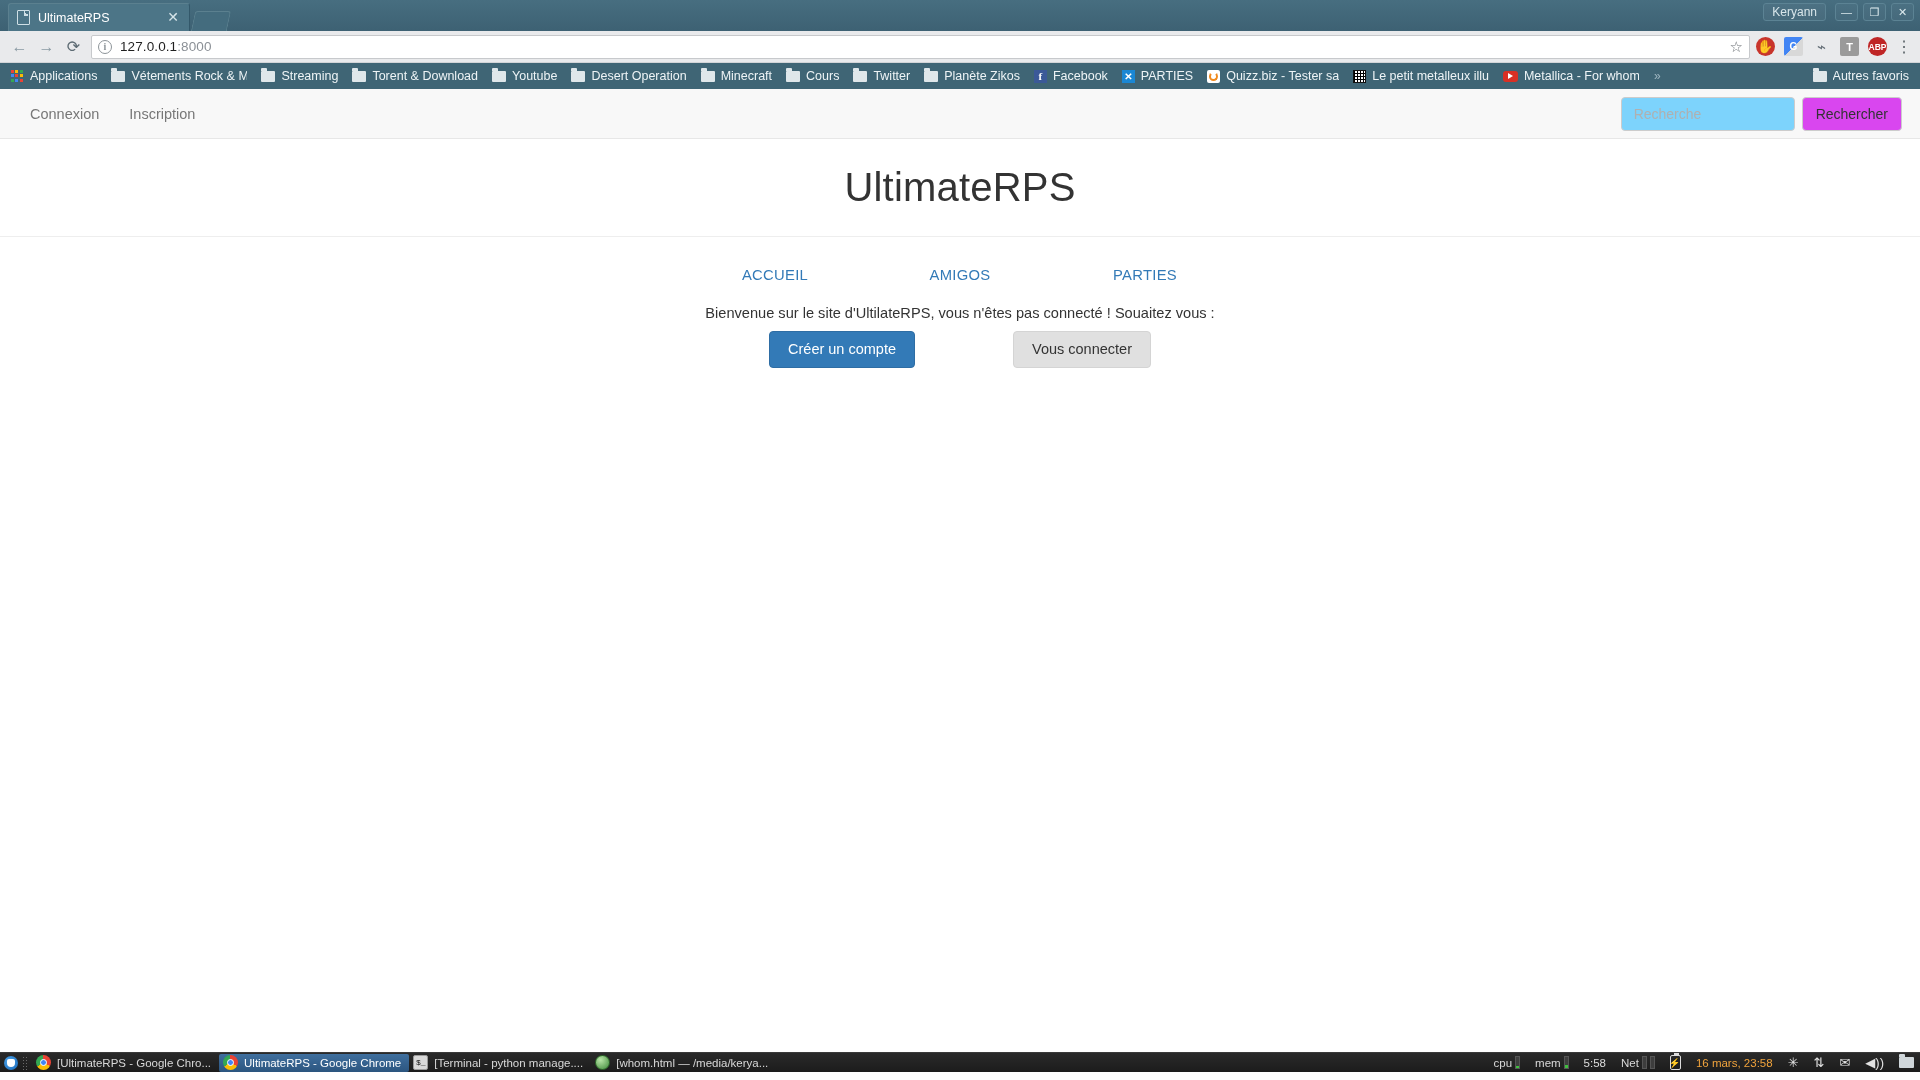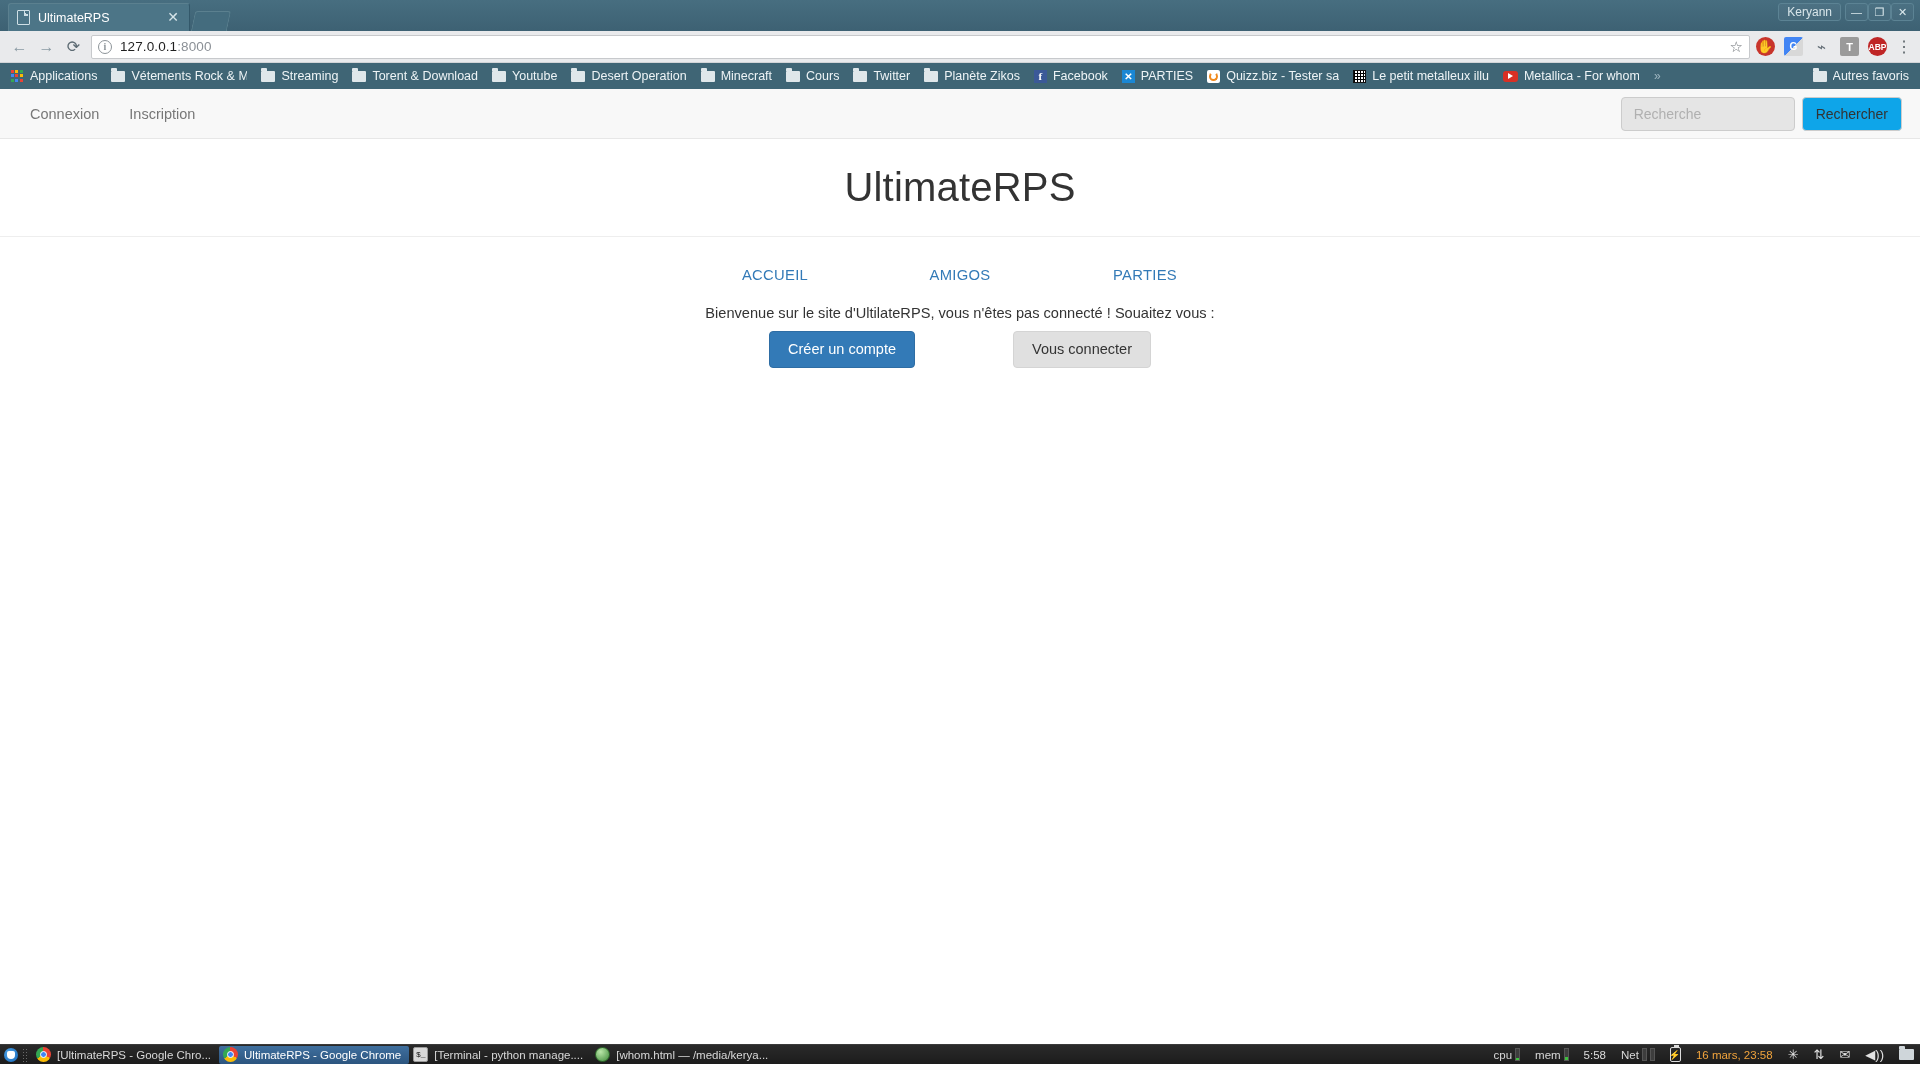--- a/index.html
+++ b/index.html
@@ -62,21 +62,21 @@
     width: 36px; height: 20px;
     background: #446c7e;
     border: 1px solid #5b808f;
     border-bottom: none;
     border-radius: 3px 3px 0 0;
     margin-left: 2px;
     transform: skewX(-12deg);
   }
   .winbuttons {
     position: absolute; right: 6px; top: 3px;
-    display: flex; 
+    display: flex; gap: 5px;
   }
   .win-user {
     color: #d8e6ea; font-size: 12px;
     padding: 1px 8px;
     border: 1px solid #5c8394;
     border-radius: 3px;
     background: rgba(255,255,255,0.04);
     margin-right: 4px;
   }
   .win-btn {
@@ -215,34 +215,34 @@
     color: #777777;
     font-size: 14.5px;
     padding: 0 15px;
     text-decoration: none;
   }
   .navbar-right { margin-left: auto; display: flex; align-items: center; gap: 7px; padding-right: 3px; }
   .search-input {
     width: 174px; height: 34px;
     border: 1px solid #cccccc;
     border-radius: 4px;
-    background: #e5e5e5;
+    background: #7dd3fc;
     padding: 0 12px;
     font-size: 14px;
     color: #555;
     font-family: "Liberation Sans", sans-serif;
     outline: none;
   }
   .search-input::placeholder { color: #b0b0b0; }
   .search-btn {
     height: 34px;
     padding: 0 13px;
     border: 1px solid #cccccc;
     border-radius: 4px;
-    background: #0ea5e9;
+    background: #d946ef;
     font-size: 14px;
     color: #333333;
     font-family: "Liberation Sans", sans-serif;
     cursor: pointer;
   }
   .page-title {
     text-align: center;
     font-size: 40px;
     font-weight: normal;
     color: #333333;
@@ -276,21 +276,21 @@
     border: 1px solid transparent;
     cursor: pointer;
     font-family: "Liberation Sans", sans-serif;
     line-height: 1.2;
   }
   .btn-primary { background: #337ab7; border-color: #2e6da4; color: #ffffff; }
   .btn-default { background: #e0e0e0; border-color: #d4d4d4; color: #333333; }
 
   
   .taskbar {
-    position: absolute; left: 0; bottom: 16px;
+    position: absolute; left: 0; bottom: 8px;
     width: 1920px; height: 20px;
     background: linear-gradient(to bottom, #2a2a2a, #1c1c1c);
     display: flex; align-items: center;
     color: #e6e6e6;
     font-size: 11.5px;
     border-top: 1px solid #3a3a3a;
   }
   .tb-start { width: 22px; display: flex; align-items: center; justify-content: center; }
   .tb-start-ico {
     width: 14px; height: 14px; border-radius: 50%;

